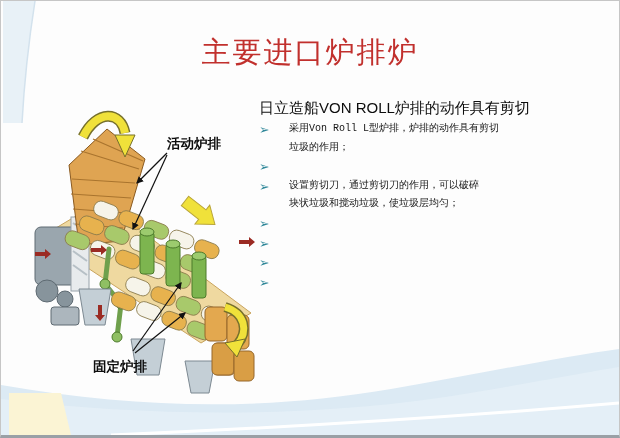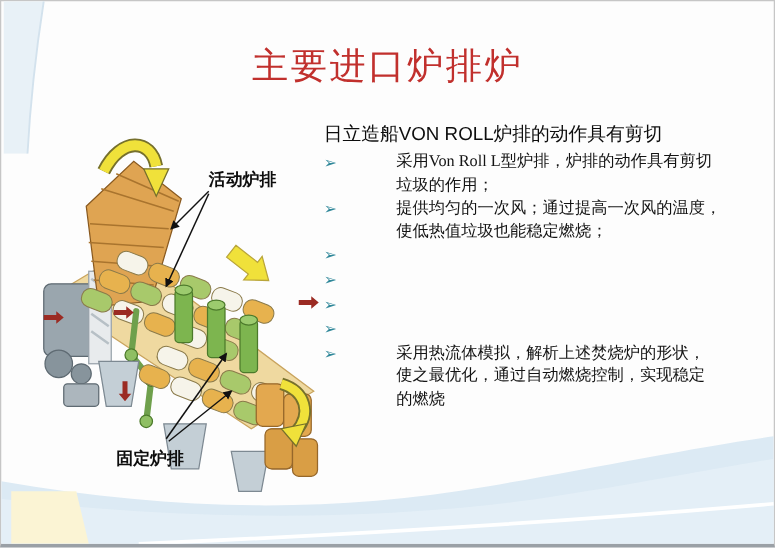--- a/index.html
+++ b/index.html
@@ -32,23 +32,22 @@
   }
   .heading{font-size:15px;line-height:19px;color:#0d0d0d;margin:0 0 3px 0;}
   .heading .hd-emph{font-weight:normal;}
   ul.bullets{list-style:none;margin:0;padding:0;}
   ul.bullets li{display:flex;align-items:flex-start;}
   .mk{
     flex:0 0 30px;width:30px;color:#2f8799;font-size:12.5px;
     line-height:18.6px;padding-top:1px;
   }
   .bt{
-    white-space:pre-line;font-size:13px;line-height:18.6px;
-    font-family:Liberation Serif, serif;
-    margin-left:28px;
+    white-space:pre-line;font-size:10px;line-height:18.6px;
+    font-family:Liberation Mono, monospace;
   }
 </style>
 </head>
 <body>
 
 <div class="slide">
 
   <svg class="corner-accent" viewBox="0 0 44 122">
     <path d="M2,0 L34,0 C27,45 23,85 21,122 L2,122 Z" fill="#E8F1F7"></path>
     <path d="M34,0 C27,45 23,85 21,122" fill="none" stroke="#D3E2ED" stroke-width="1.5"></path>
@@ -202,37 +201,34 @@
       <span>日立造船</span><span class="hd-emph">VON ROLL</span><span>炉排的动作具有剪切</span>
     </p>
     <ul class="bullets">
       <li>
         <span class="mk">➢</span>
         <span class="bt">采用Von Roll L型炉排，炉排的动作具有剪切
 垃圾的作用；</span>
       </li>
       <li>
         <span class="mk">➢</span>
-        <span class="bt">提供均匀的一次风；通过提高一次风的温度，
-使低热值垃圾也能稳定燃烧；</span>
-      </li>
-      <li>
-        <span class="mk">➢</span>
-      </li>
-      <li>
-        <span class="mk">➢</span>
-      </li>
-      <li>
-        <span class="mk">➢</span>
-      </li>
-      <li>
-        <span class="mk">➢</span>
-      </li>
-      <li>
-        <span class="mk">➢</span>
-        <span class="bt">采用热流体模拟，解析上述焚烧炉的形状，
-使之最优化，通过自动燃烧控制，实现稳定
-的燃烧</span>
+      </li>
+      <li>
+        <span class="mk">➢</span>
+        <span class="bt">设置剪切刀，通过剪切刀的作用，可以破碎
+块状垃圾和搅动垃圾，使垃圾层均匀；</span>
+      </li>
+      <li>
+        <span class="mk">➢</span>
+      </li>
+      <li>
+        <span class="mk">➢</span>
+      </li>
+      <li>
+        <span class="mk">➢</span>
+      </li>
+      <li>
+        <span class="mk">➢</span>
       </li>
     </ul>
   </div>
 
 </div>
 
 </body></html>

